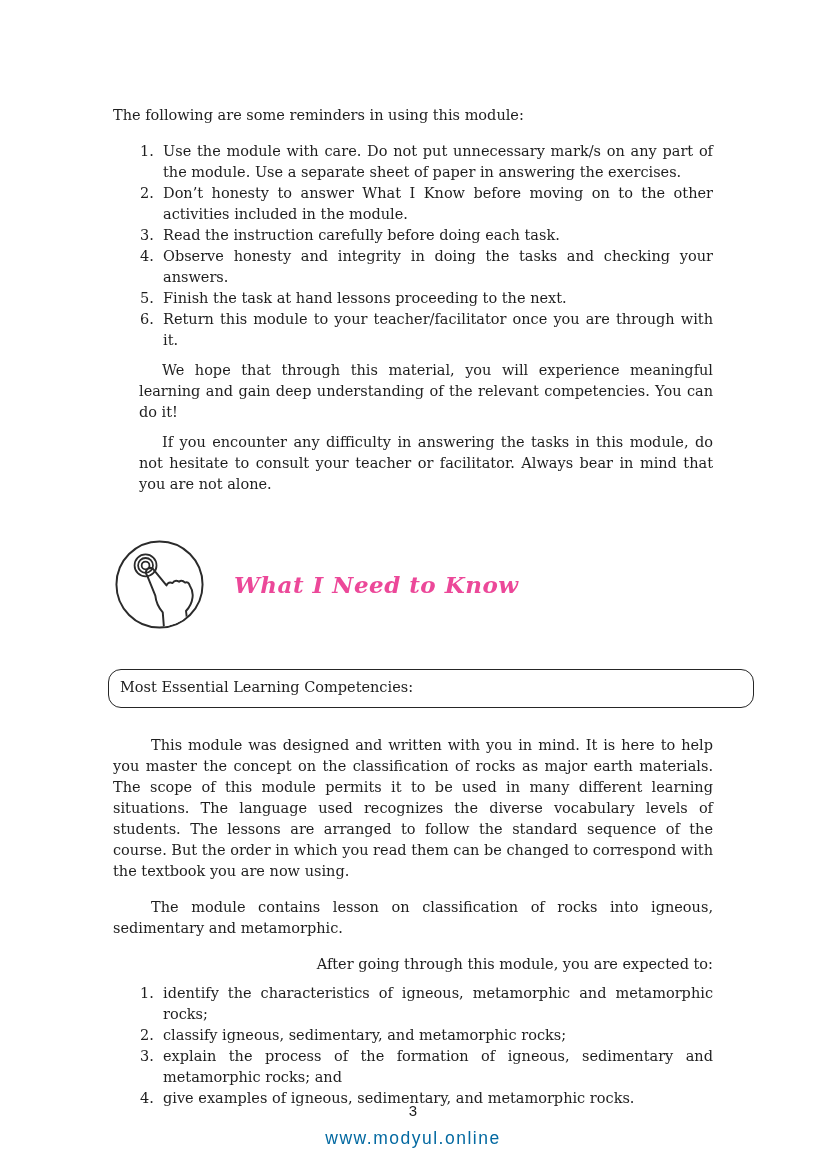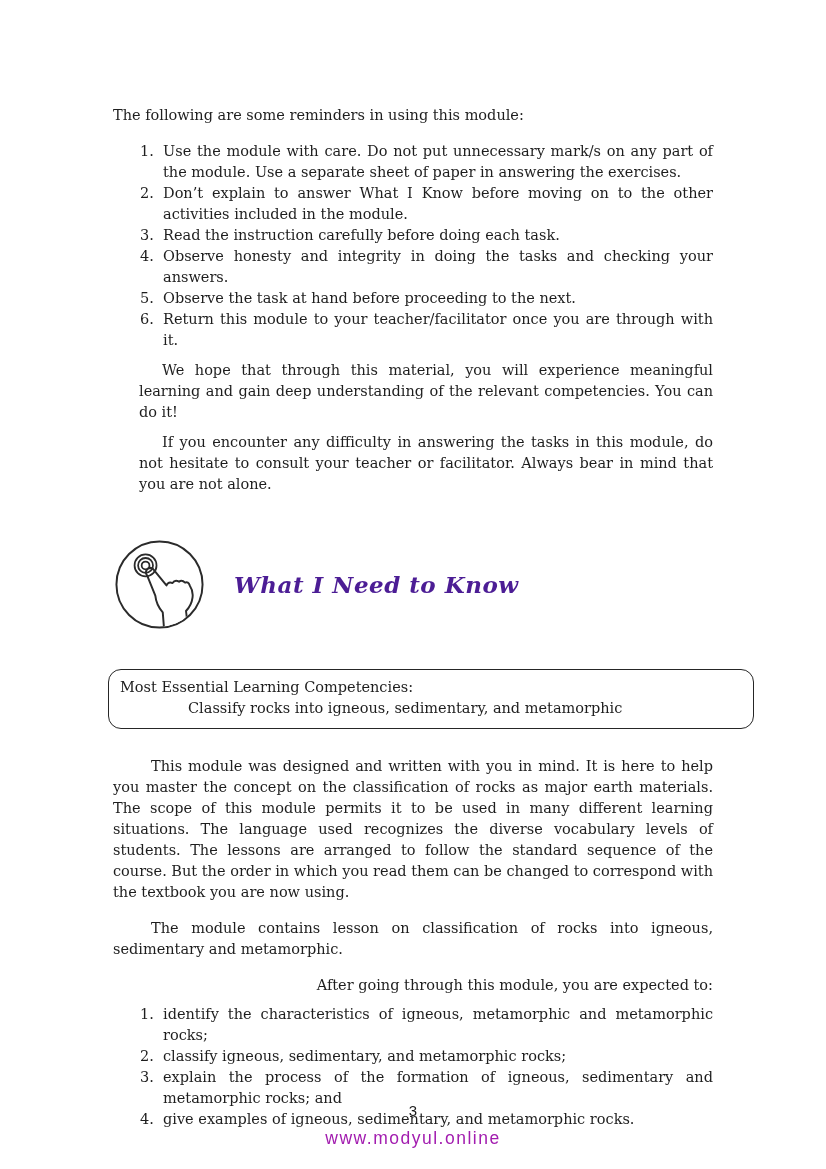--- a/index.html
+++ b/index.html
@@ -26,21 +26,21 @@
   .body-ind { text-indent:38px; }
   .section-header {
     margin-top:43px;
     display:flex; align-items:center; gap:28px;
     height:93px;
   }
   .icon-wrap { width:93px; height:93px; flex:0 0 93px; }
   .icon-wrap svg { width:93px; height:93px; display:block; }
   .section-title {
     font-size:23px; font-weight:bold; font-style:italic;
-    letter-spacing:0.5px; color:#4c1d95;
+    letter-spacing:0.5px; color:#ec4899;
     font-family:"DejaVu Serif", serif;
   }
   .melc-box {
     margin-top:38px; margin-left:-5px;
     width:646px;
     border:1.4px solid #262626;
     border-radius:13px;
     padding:7px 0 9px 11px;
   }
   .melc-line2 { padding-left:68px; }
@@ -52,52 +52,52 @@
     position:absolute; left:0; top:1094px; width:100%;
     text-align:center;
     font-family:"Liberation Sans", sans-serif;
     font-size:15px; color:#1a1a1a; line-height:18px;
   }
   .footer-watermark {
     position:absolute; left:0; top:1120px; width:100%;
     text-align:center;
     font-family:"Liberation Sans", sans-serif;
     font-size:17.5px; letter-spacing:1.5px;
-    color:#a21caf; line-height:20px;
+    color:#0369a1; line-height:20px;
   }
   .ital { }
 </style>
 </head>
 <body>
 
 <div class="page">
   <div class="content">
 
     <p class="intro">The following are some reminders in using this module:</p>
 
     <ol class="plain">
       <li>
         <span class="num">1.</span>
         <span class="txt">Use the module with care. Do not put unnecessary mark/s on any part of the module. Use a separate sheet of paper in answering the exercises.</span>
       </li>
       <li>
         <span class="num">2.</span>
-        <span class="txt"><span>Don’t explain to answer </span><span class="ital">What I Know</span><span> before moving on to the other activities included in the module.</span></span>
+        <span class="txt"><span>Don’t honesty to answer </span><span class="ital">What I Know</span><span> before moving on to the other activities included in the module.</span></span>
       </li>
       <li>
         <span class="num">3.</span>
         <span class="txt">Read the instruction carefully before doing each task.</span>
       </li>
       <li>
         <span class="num">4.</span>
         <span class="txt">Observe honesty and integrity in doing the tasks and checking your answers.</span>
       </li>
       <li>
         <span class="num">5.</span>
-        <span class="txt">Observe the task at hand before proceeding to the next.</span>
+        <span class="txt">Finish the task at hand lessons proceeding to the next.</span>
       </li>
       <li>
         <span class="num">6.</span>
         <span class="txt">Return this module to your teacher/facilitator once you are through with it.</span>
       </li>
     </ol>
 
     <p class="para ind1">We hope that through this material, you will experience meaningful learning and gain deep understanding of the relevant competencies. You can do it!</p>
     <p class="para ind1">If you encounter any difficulty in answering the tasks in this module, do not hesitate to consult your teacher or facilitator. Always bear in mind that you are not alone.</p>
 
@@ -130,21 +130,20 @@
             <circle cx="35" cy="29.5" r="8" fill="none" stroke="#2b2b2b" stroke-width="1.9"></circle>
             <circle cx="35" cy="29.5" r="11.8" fill="none" stroke="#2b2b2b" stroke-width="1.9"></circle>
           </g>
         </svg>
       </span>
       <h1 class="section-title">What I Need to Know</h1>
     </div>
 
     <div class="melc-box">
       <p>Most Essential Learning Competencies:</p>
-      <p class="melc-line2">Classify rocks into igneous, sedimentary, and metamorphic</p>
     </div>
 
     <p class="para body-ind p-design">This module was designed and written with you in mind. It is here to help you master the concept on the classification of rocks as major earth materials. The scope of this module permits it to be used in many different learning situations. The language used recognizes the diverse vocabulary levels of students. The lessons are arranged to follow the standard sequence of the course. But the order in which you read them can be changed to correspond with the textbook you are now using.</p>
     <p class="para body-ind p-contents">The module contains lesson on classification of rocks into igneous, sedimentary and metamorphic.</p>
 
     <p class="objectives-intro">After going through this module, you are expected to:</p>
 
     <ol class="plain objectives">
       <li>
         <span class="num">1.</span>

